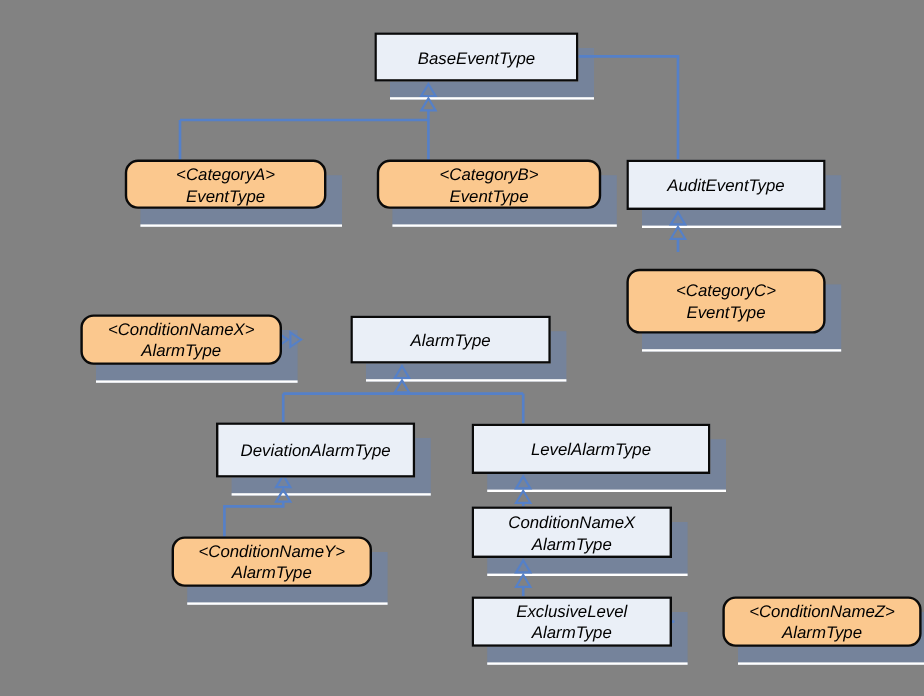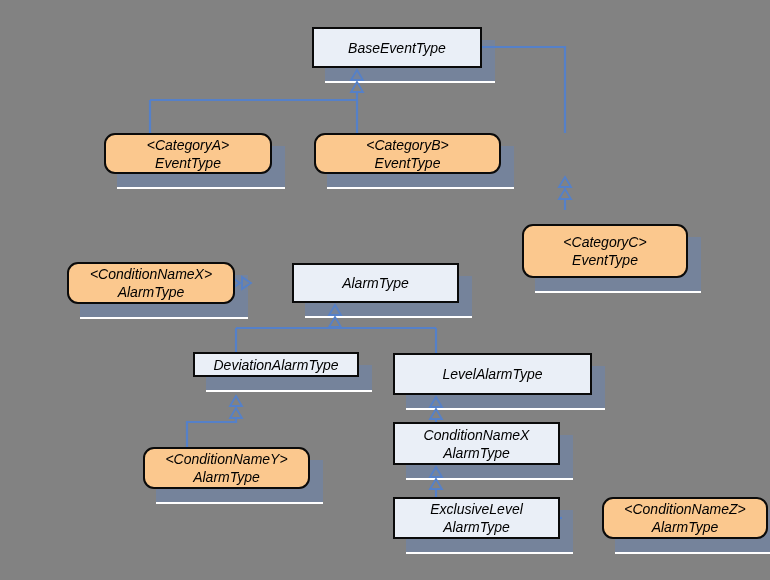--- a/index.html
+++ b/index.html
@@ -127,20 +127,26 @@
   </div>
 
   <div class="node kind-instance" style="left:274px; top:133px; width:187px; height:41px;">
     <div class="shadow"></div>
     <div class="face">
       <span>&lt;CategoryB&gt;</span>
       <span>EventType</span>
     </div>
   </div>
 
+  <div class="node kind-standard" style="left:482px; top:133px; width:166px; height:42px;">
+    <div class="shadow"></div>
+    <div class="face">
+      <span>AuditEventType</span>
+    </div>
+  </div>
 
   <div class="node kind-instance" style="left:482px; top:224px; width:166px; height:54px;">
     <div class="shadow"></div>
     <div class="face">
       <span>&lt;CategoryC&gt;</span>
       <span>EventType</span>
     </div>
   </div>
 
   <div class="node kind-instance" style="left:27px; top:262px; width:168px; height:42px;">
@@ -151,21 +157,21 @@
     </div>
   </div>
 
   <div class="node kind-standard" style="left:252px; top:263px; width:167px; height:40px;">
     <div class="shadow"></div>
     <div class="face">
       <span>AlarmType</span>
     </div>
   </div>
 
-  <div class="node kind-standard" style="left:153px; top:352px; width:166px; height:25px;">
+  <div class="node kind-standard" style="left:140px; top:352px; width:166px; height:46px;">
     <div class="shadow"></div>
     <div class="face">
       <span>DeviationAlarmType</span>
     </div>
   </div>
 
   <div class="node kind-standard" style="left:353px; top:353px; width:199px; height:42px;">
     <div class="shadow"></div>
     <div class="face">
       <span>LevelAlarmType</span>

